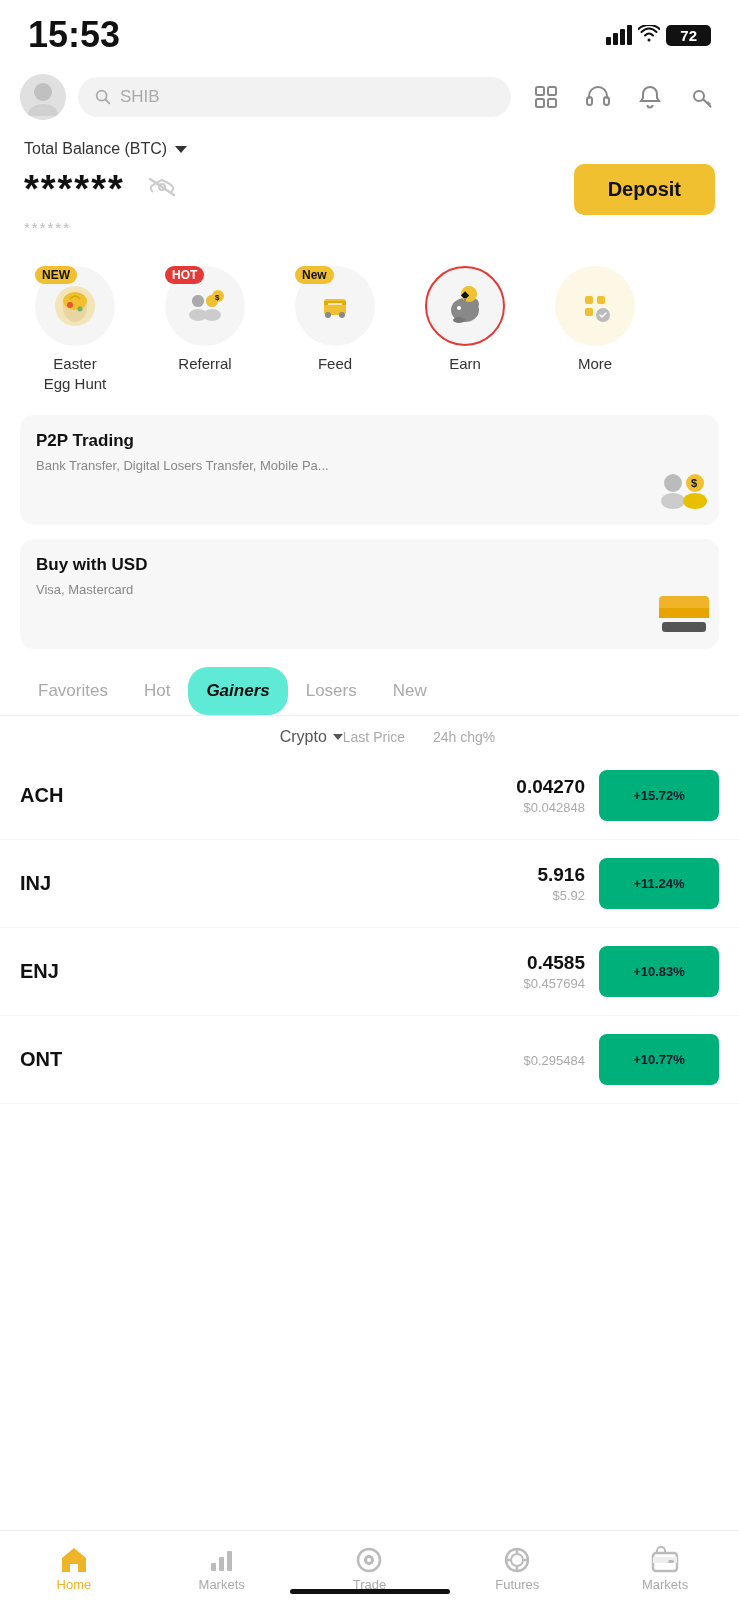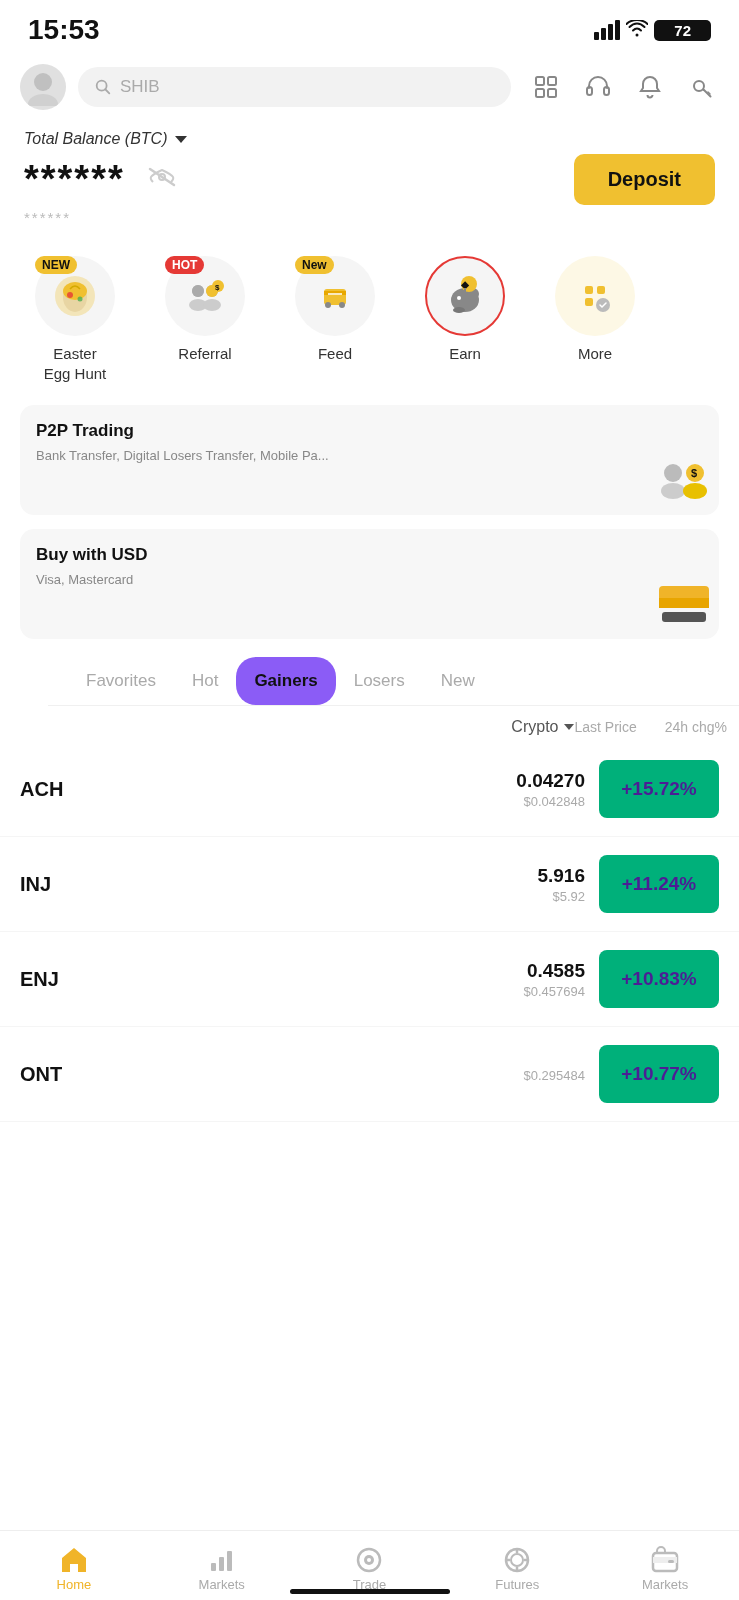--- a/index.html
+++ b/index.html
@@ -14,21 +14,21 @@
 
     
     .status-bar {
       display: flex;
       justify-content: space-between;
       align-items: center;
       padding: 14px 28px 8px;
       background: #fff;
     }
     .status-time {
-      font-size: 28px;
+      font-size: 36px;
       font-weight: 700;
       color: #111;
     }
     .status-icons {
       display: flex;
       align-items: center;
       gap: 6px;
     }
     .signal-bars {
       display: flex;
@@ -41,21 +41,21 @@
       background: #111;
       border-radius: 1px;
     }
     .wifi-icon { font-size: 20px; color: #111; }
     .battery-box {
       display: flex;
       align-items: center;
       background: #111;
       color: #fff;
       border-radius: 5px;
-      padding: 2px 20px;
+      padding: 2px 14px;
       font-size: 15px;
       font-weight: 700;
     }
 
     
     .header {
       display: flex;
       align-items: center;
       padding: 10px 20px;
       gap: 12px;
@@ -111,21 +111,21 @@
       padding: 10px 24px 14px;
     }
     .balance-label {
       display: flex;
       align-items: center;
       gap: 8px;
       color: #333;
       font-size: 16px;
       margin-bottom: 6px;
     }
-    .balance-label span { font-weight: 400; font-style: italic; }
+    .balance-label span { font-weight: 400; }
     .chevron-down {
       display: inline-block;
       width: 0;
       height: 0;
       border-left: 6px solid transparent;
       border-right: 6px solid transparent;
       border-top: 7px solid #333;
     }
     .balance-row {
       display: flex;
@@ -253,42 +253,42 @@
     
     .market-tabs {
       display: flex;
       align-items: center;
       padding: 0 20px;
       gap: 0;
       border-bottom: 1px solid #f0f0f0;
       margin-bottom: 0;
       overflow-x: auto;
       scrollbar-width: none;
-      margin-left: 48px;
     }
     .market-tabs::-webkit-scrollbar { display: none; }
     .tab-item {
       padding: 14px 18px;
       font-size: 17px;
       color: #aaa;
       cursor: pointer;
       white-space: nowrap;
       font-weight: 400;
     }
     .tab-item.active {
       color: #111;
       font-weight: 700;
-      background: #8b5cf6;
+      background: #5eead4;
       border-radius: 20px;
+      font-style: italic;
     }
 
     
     .table-header {
       display: flex;
-      justify-content: flex-end;
+      justify-content: center;
       align-items: center;
       padding: 12px 12px 6px;
       margin-left: 36px;
     }
     .crypto-label {
       display: flex;
       align-items: center;
       gap: 6px;
       font-size: 16px;
       color: #555;
@@ -332,24 +332,24 @@
       font-weight: 700;
       color: #111;
     }
     .crypto-price-usd {
       font-size: 13px;
       color: #aaa;
       margin-top: 2px;
     }
     .change-badge {
       background: #00b07a;
-      color: #4c1d95;
+      color: #0f172a;
       border-radius: 8px;
       padding: 18px 18px;
-      font-size: 19px;
+      font-size: 13px;
       font-weight: 600;
       min-width: 120px;
       text-align: center;
       margin-left: 14px;
     }
 
     
     .bottom-nav {
       position: fixed;
       bottom: 0;

